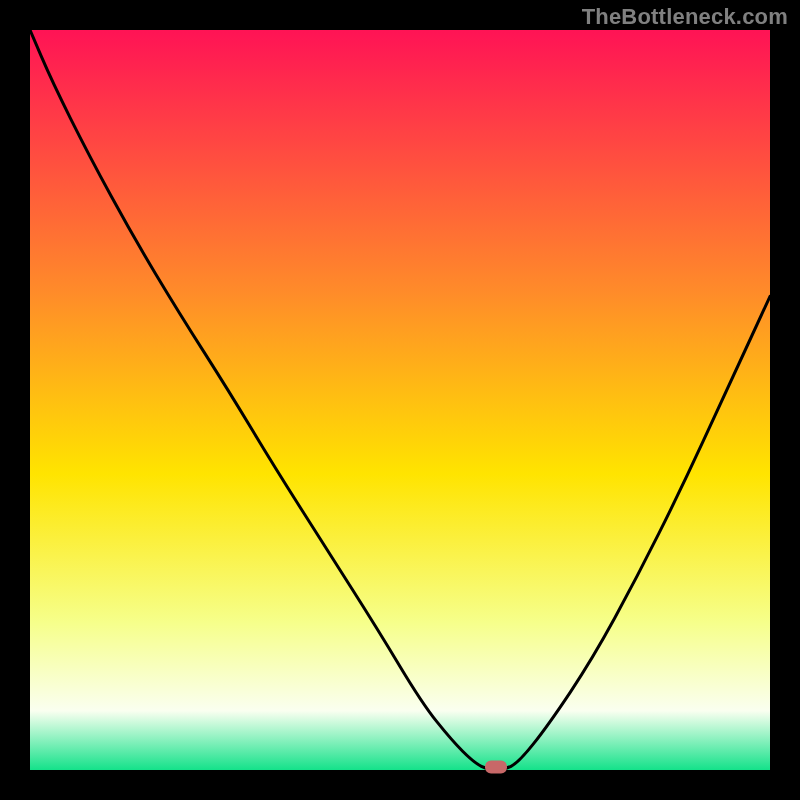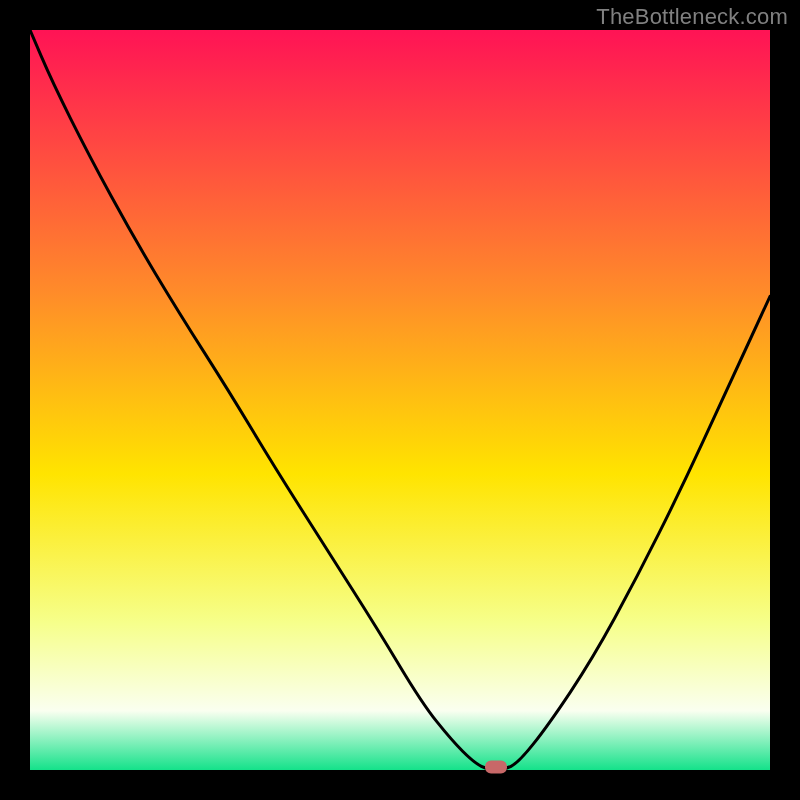--- a/index.html
+++ b/index.html
@@ -10,21 +10,21 @@
     height: 800px;
     background: #000;
   }
   .watermark {
     position: absolute;
     top: 4px;
     right: 12px;
     color: #808080;
     font-family: Arial, Helvetica, sans-serif;
     font-size: 22px;
-    font-weight: 400;
+    font-weight: 700;
     letter-spacing: 0.2px;
     z-index: 5;
   }
   .plot {
     position: absolute;
     left: 30px;
     top: 30px;
     width: 740px;
     height: 740px;
   }

